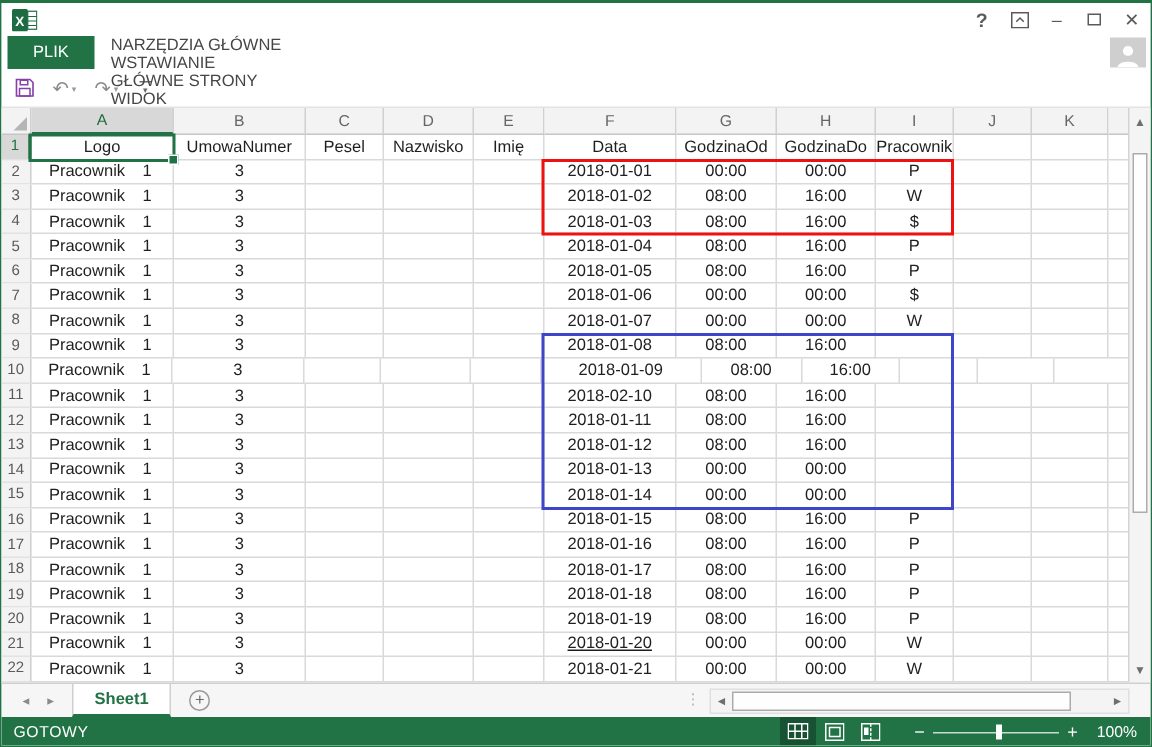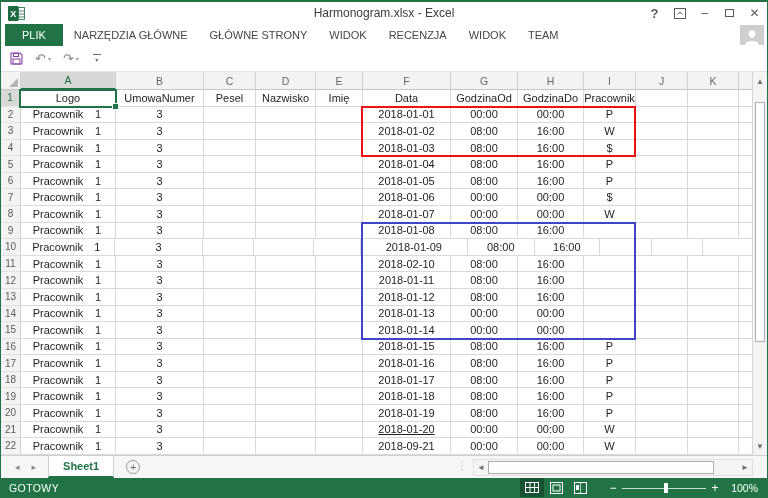--- a/index.html
+++ b/index.html
@@ -99,41 +99,41 @@
 
   <div class="titlebar">
     <svg class="xl-icon" viewBox="0 0 17 15">
       <rect x="0" y="0" width="10.5" height="15" rx="1" fill="#1d6b42"></rect>
       <rect x="10.5" y="1.5" width="6" height="12" fill="#fff" stroke="#1d6b42" stroke-width="0.8"></rect>
       <line x1="10.5" y1="5" x2="16.5" y2="5" stroke="#1d6b42" stroke-width="0.8"></line>
       <line x1="10.5" y1="8" x2="16.5" y2="8" stroke="#1d6b42" stroke-width="0.8"></line>
       <line x1="10.5" y1="11" x2="16.5" y2="11" stroke="#1d6b42" stroke-width="0.8"></line>
       <text x="5.2" y="11" font-size="9" font-weight="bold" fill="#fff" text-anchor="middle" font-family="Liberation Sans, sans-serif">X</text>
     </svg>
-    <div class="wtitle">Harmonogram.xlsx - Excel</div>
     <div class="tbtns">
       <div class="tbtn help">?</div>
       <div class="tbtn">
         <svg width="12" height="11" viewBox="0 0 12 11">
           <rect x="0.5" y="0.5" width="11" height="10" fill="none" stroke="#5a5a5a"></rect>
           <path d="M3.5 6.5 L6 4 L8.5 6.5" fill="none" stroke="#5a5a5a"></path>
         </svg>
       </div>
       <div class="tbtn">–</div>
       <div class="tbtn">
           <span class="maxbox"></span>
         </div>
       <div class="tbtn">✕</div>
     </div>
   </div>
 
   <div class="tabbar">
     <div class="filetab">PLIK</div>
-    <div id="ribbontabs" style="display:flex;align-items:stretch;">
+    <div id="ribbontabs" style="display:flex;align-items:stretch;flex-direction:column;">
         <div class="rtab">NARZĘDZIA GŁÓWNE</div>
+        <div class="rtab">WSTAWIANIE</div>
         <div class="rtab">GŁÓWNE STRONY</div>
         <div class="rtab">WIDOK</div>
         <div class="rtab">RECENZJA</div>
         <div class="rtab">WIDOK</div>
         <div class="rtab">TEAM</div>
       </div>
     <div class="avatar">
       <svg width="18" height="16" viewBox="0 0 18 16">
         <circle cx="9" cy="5" r="3.4" fill="#fff"></circle>
         <path d="M2 16 C2 10.8 16 10.8 16 16 Z" fill="#fff"></path>
@@ -558,21 +558,21 @@
         <div class="row">
           <div class="rn">22</div>
           <div class="cell cell-a" style="width: 95px;">
             <span class="nm">Pracownik</span>
             <span class="no">1</span>
           </div>
           <div class="cell" style="width: 88px;">3</div>
           <div class="cell" style="width: 52px;"></div>
           <div class="cell" style="width: 60px;"></div>
           <div class="cell" style="width: 47px;"></div>
-          <div class="cell" style="width: 88px;">2018-09-21</div>
+          <div class="cell" style="width: 88px;">2018-01-21</div>
           <div class="cell" style="width: 67px;">00:00</div>
           <div class="cell" style="width: 66px;">00:00</div>
           <div class="cell" style="width: 52px;">W</div>
           <div class="cell" style="width: 52px;"></div>
           <div class="cell" style="width: 51px;"></div>
           <div class="cell part"></div>
         </div>
       </div>
 
     <div class="sel-a1"></div>

